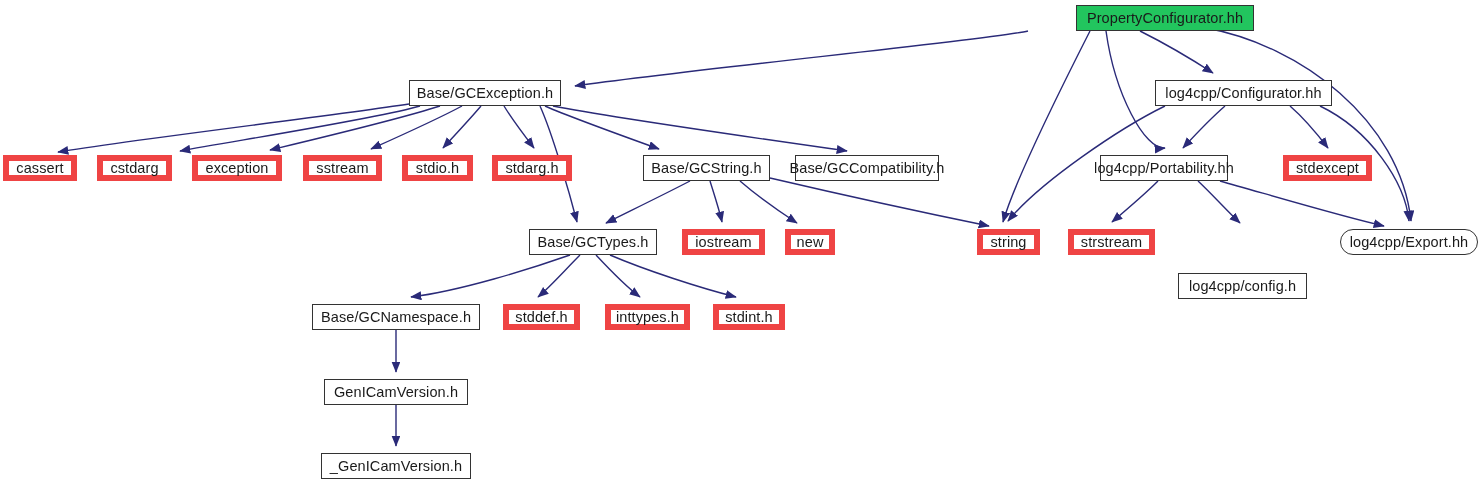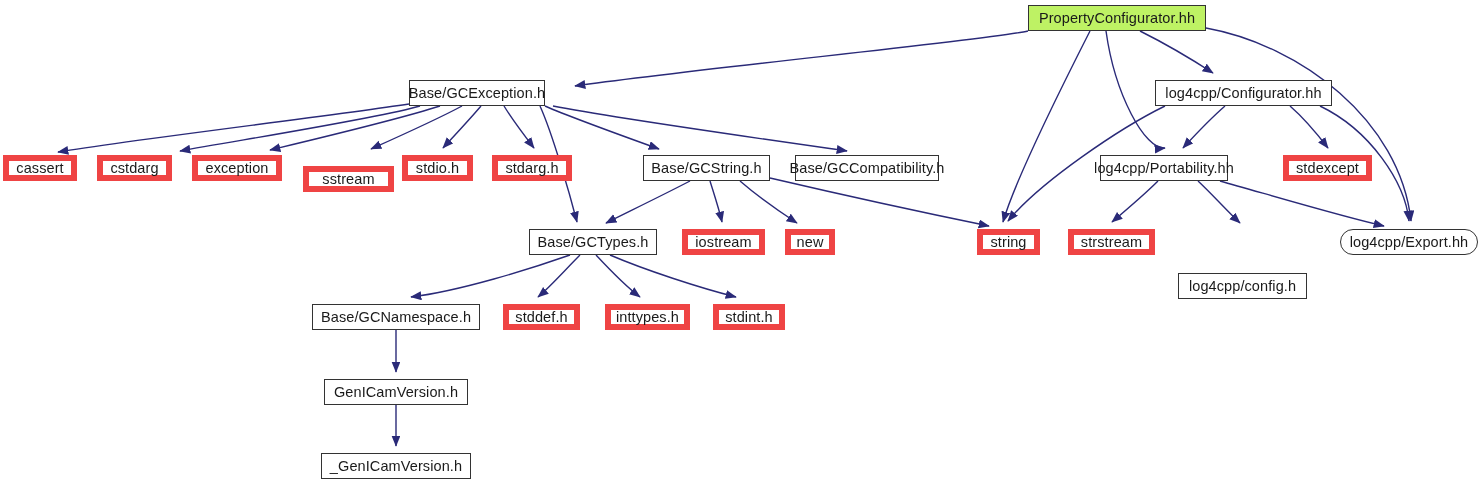--- a/index.html
+++ b/index.html
@@ -32,22 +32,23 @@
     border: 6px solid #ef4444;
     font-size: 14.5px;
     color: #1a1a1a;
     white-space: nowrap;
     letter-spacing: 0.1px;
   }
   .node-box.strong {
     border: 1.6px solid #333333;
   }
   .node-box.root {
-    background: #bef264;
+    background: #22c55e;
     border: 1.6px solid #333333;
+    margin-left: 48px;
   }
   .node-label {
     pointer-events: none;
     line-height: 1;
   }
 </style>
 </head>
 <body>
 
 <div id="graph-root">
@@ -88,36 +89,36 @@
         <path d="M596,255 C610,270 628,288 640,297" fill="none" stroke="#2a2a78" stroke-width="1.4" marker-end="url(#arrowhead)"></path>
         <path d="M610,255 C645,270 700,288 736,297" fill="none" stroke="#2a2a78" stroke-width="1.4" marker-end="url(#arrowhead)"></path>
         <path d="M396,330 C396,346 396,362 396,372" fill="none" stroke="#2a2a78" stroke-width="1.4" marker-end="url(#arrowhead)"></path>
         <path d="M396,405 C396,421 396,437 396,446" fill="none" stroke="#2a2a78" stroke-width="1.4" marker-end="url(#arrowhead)"></path>
       </g>
   </svg>
   <div id="nodes-layer">
       <div class="node-box root" style="left: 1028px; top: 5px; width: 178px; height: 26px;">
         <span class="node-label">PropertyConfigurator.hh</span>
       </div>
-      <div class="node-box strong" style="left: 409px; top: 80px; width: 136px; height: 26px;">
+      <div class="node-box strong" style="left: 409px; top: 80px; width: 152px; height: 26px;">
         <span class="node-label">Base/GCException.h</span>
       </div>
       <div class="node-box strong" style="left: 1155px; top: 80px; width: 177px; height: 26px;">
         <span class="node-label">log4cpp/Configurator.hh</span>
       </div>
       <div class="node-box " style="left: 3px; top: 155px; width: 74px; height: 26px;">
         <span class="node-label">cassert</span>
       </div>
       <div class="node-box " style="left: 97px; top: 155px; width: 75px; height: 26px;">
         <span class="node-label">cstdarg</span>
       </div>
       <div class="node-box " style="left: 192px; top: 155px; width: 90px; height: 26px;">
         <span class="node-label">exception</span>
       </div>
-      <div class="node-box " style="left: 303px; top: 166px; width: 91px; height: 26px;">
+      <div class="node-box " style="left: 303px; top: 155px; width: 79px; height: 26px;">
         <span class="node-label">sstream</span>
       </div>
       <div class="node-box " style="left: 402px; top: 155px; width: 71px; height: 26px;">
         <span class="node-label">stdio.h</span>
       </div>
       <div class="node-box " style="left: 492px; top: 155px; width: 80px; height: 26px;">
         <span class="node-label">stdarg.h</span>
       </div>
       <div class="node-box strong" style="left: 643px; top: 155px; width: 127px; height: 26px;">
         <span class="node-label">Base/GCString.h</span>

